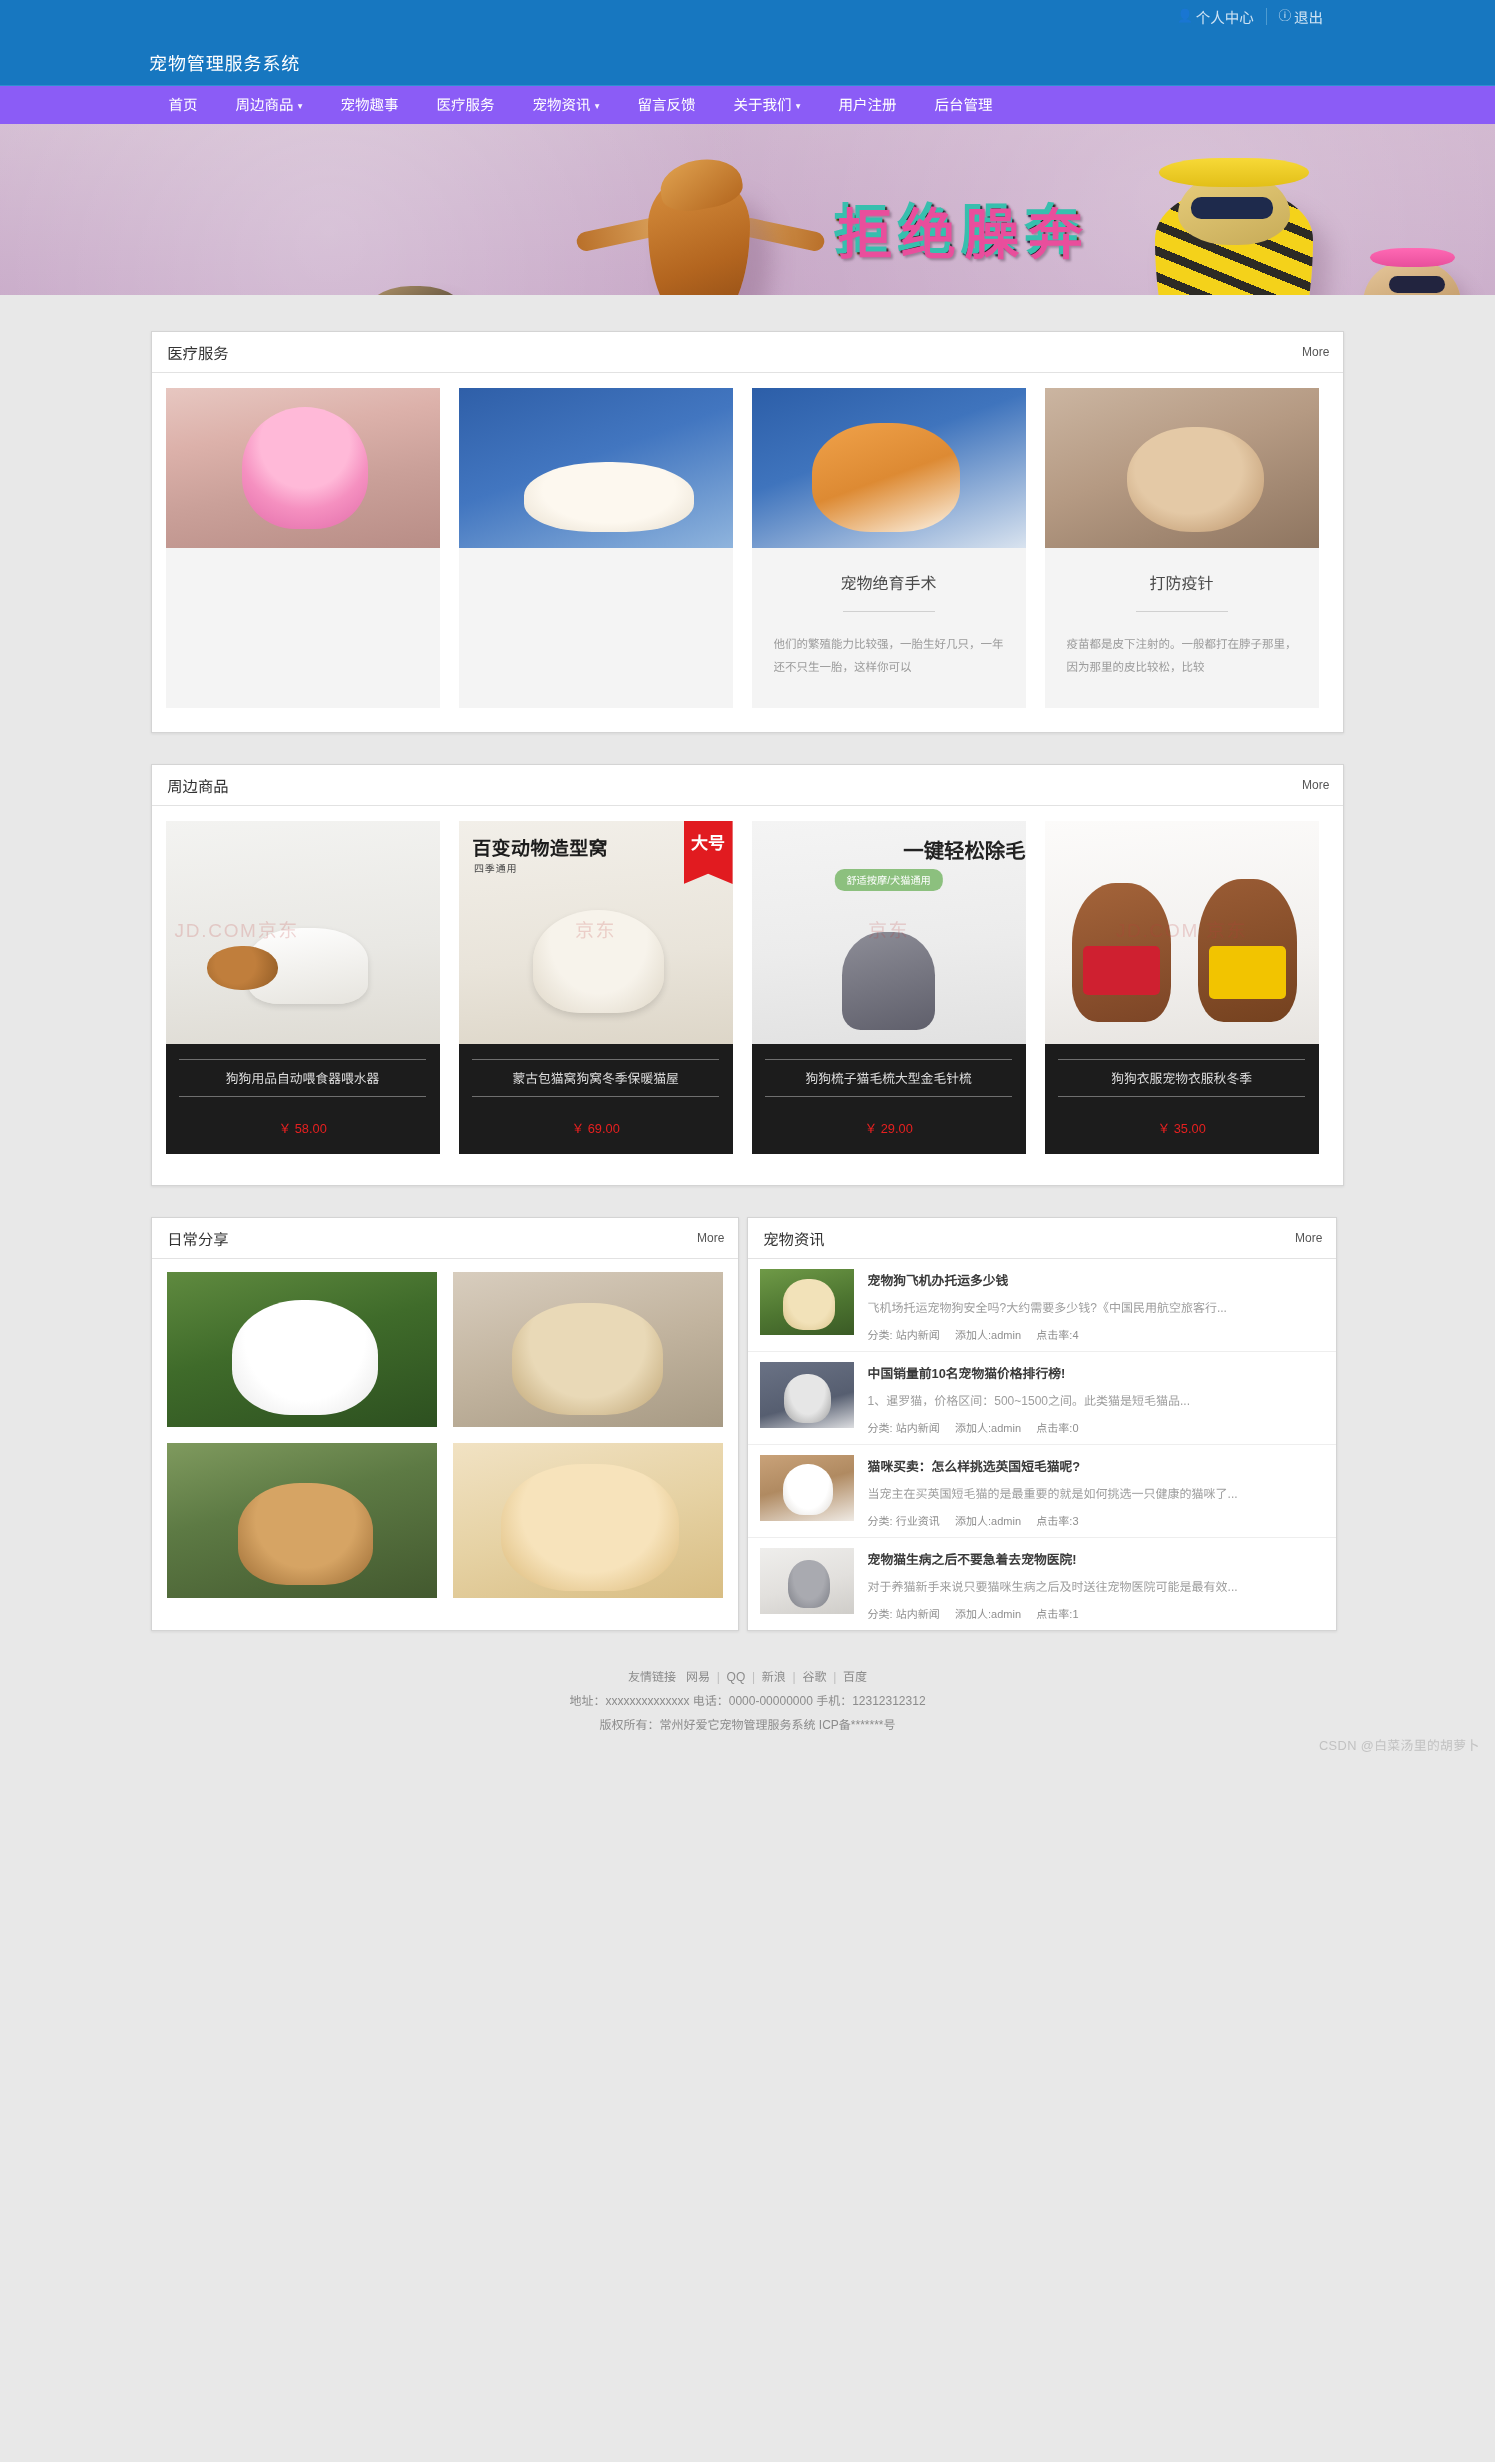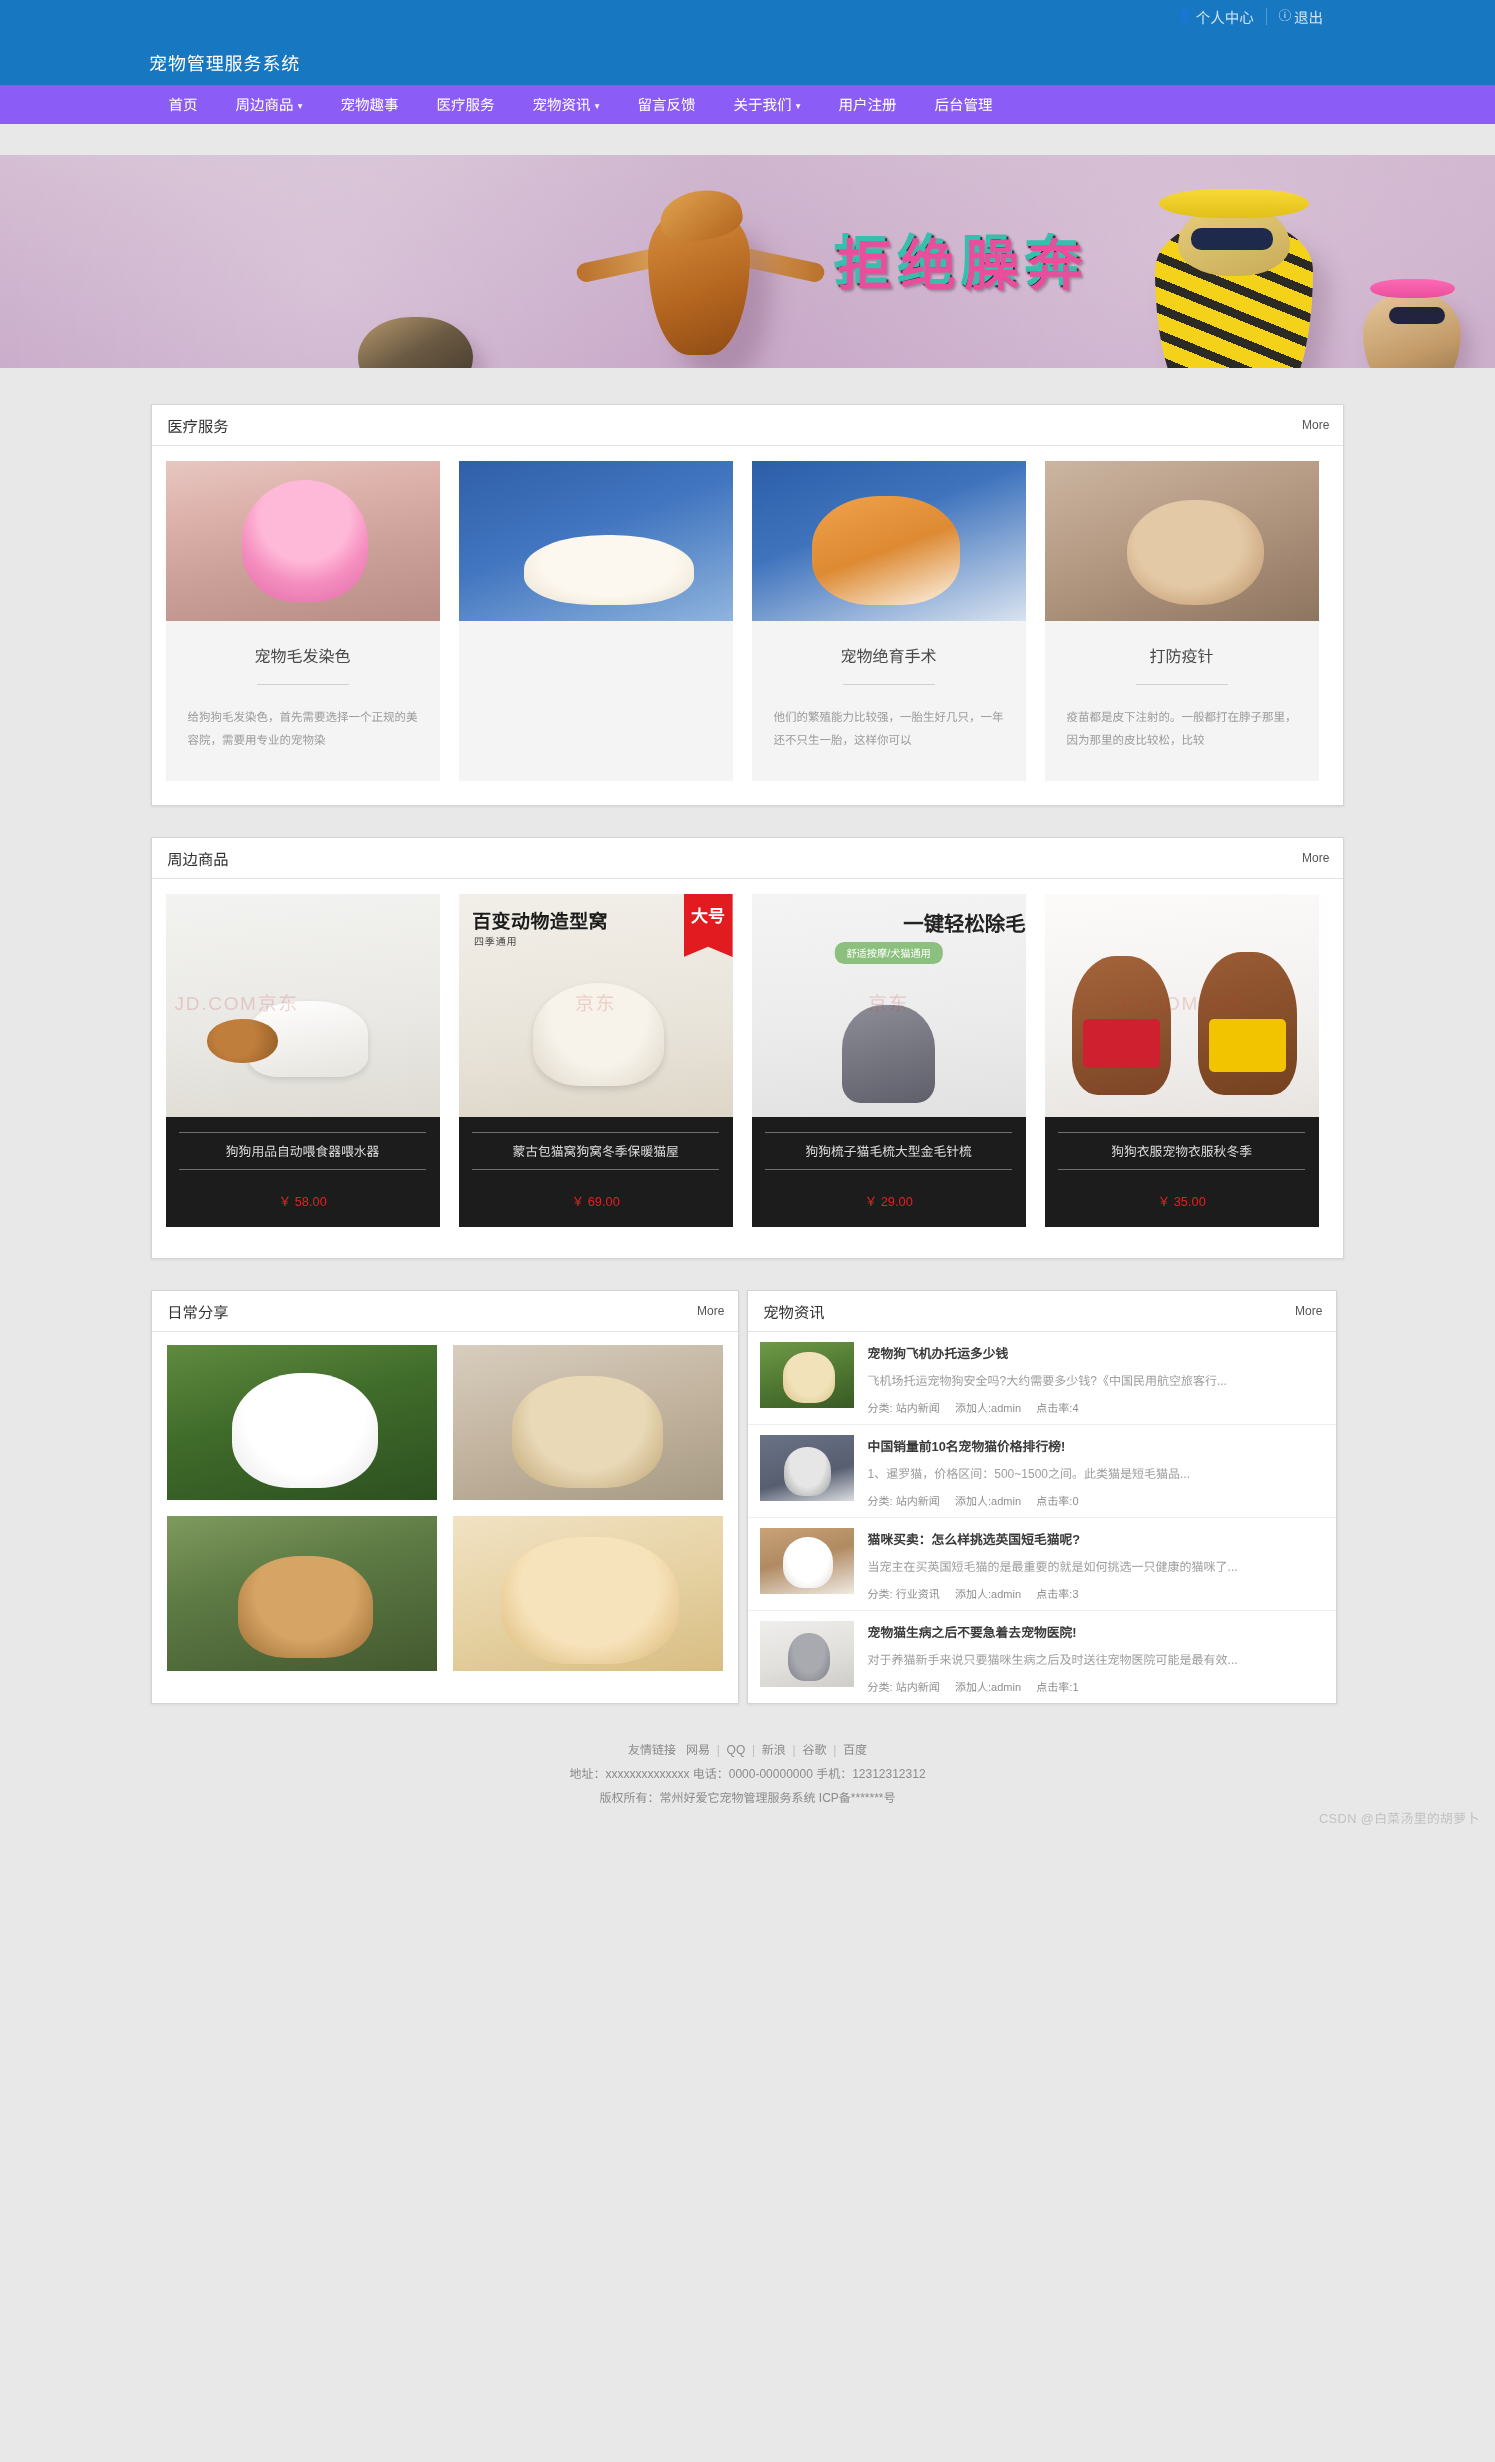--- a/index.html
+++ b/index.html
@@ -73,25 +73,24 @@
     display: inline-flex;
     align-items: center;
     gap: 4.3px;
     white-space: nowrap;
   }
   .navbar a:first-child { padding-left: 8.5px; }
   .caret { font-size: 9.4px; opacity: .95; }
 
   
   .banner {
-    height: 213px;
+    height: 171px;
     position: relative;
     overflow: hidden;
     background: linear-gradient(160deg, #d9c6d8 0%, #cdb4cf 35%, #c9a9c8 60%, #d8c2d6 100%);
-    margin-top: 31px;
   }
   .banner .bg-fade {
     position: absolute; inset: 0;
     background:
       radial-gradient(circle at 22% 62%, rgba(255,255,255,.26) 0%, rgba(255,255,255,0) 36%),
       radial-gradient(circle at 78% 40%, rgba(255,255,255,.22) 0%, rgba(255,255,255,0) 40%),
       linear-gradient(180deg, rgba(208,182,206,.6), rgba(198,166,198,.85));
   }
   
   .dog {
@@ -484,25 +483,20 @@
       <div class="panel-head">
         <div class="panel-title">医疗服务</div>
         <a href="#" class="more-link">More</a>
       </div>
       <div class="med-body">
 
         <div class="med-card">
           <div class="med-img">
               <div class="ph ph1"></div>
             </div>
-          <div class="med-info">
-            <div class="med-name">宠物毛发染色</div>
-            <div class="med-rule"></div>
-            <div class="med-desc">给狗狗毛发染色，首先需要选择一个正规的美容院，需要用专业的宠物染</div>
-          </div>
         </div>
 
         <div class="med-card">
           <div class="med-img">
               <div class="ph ph2"></div>
             </div>
         </div>
 
         <div class="med-card">
           <div class="med-img">

